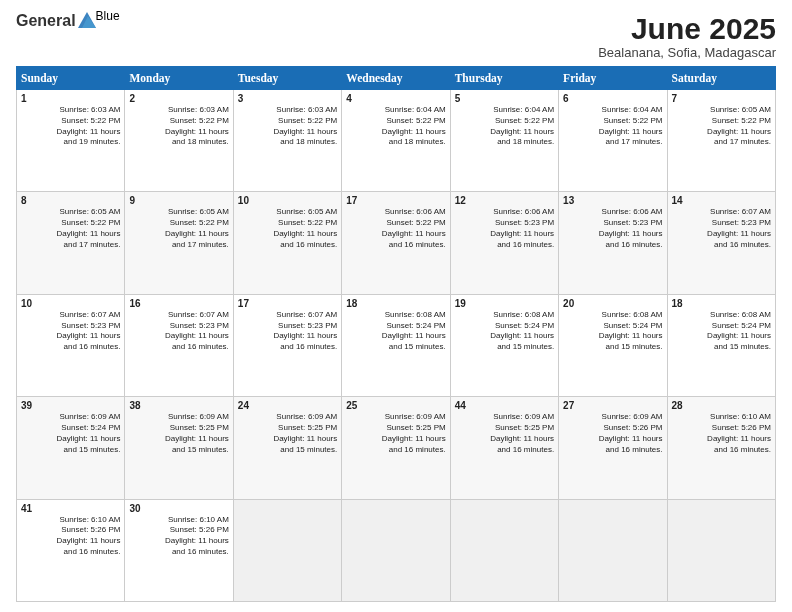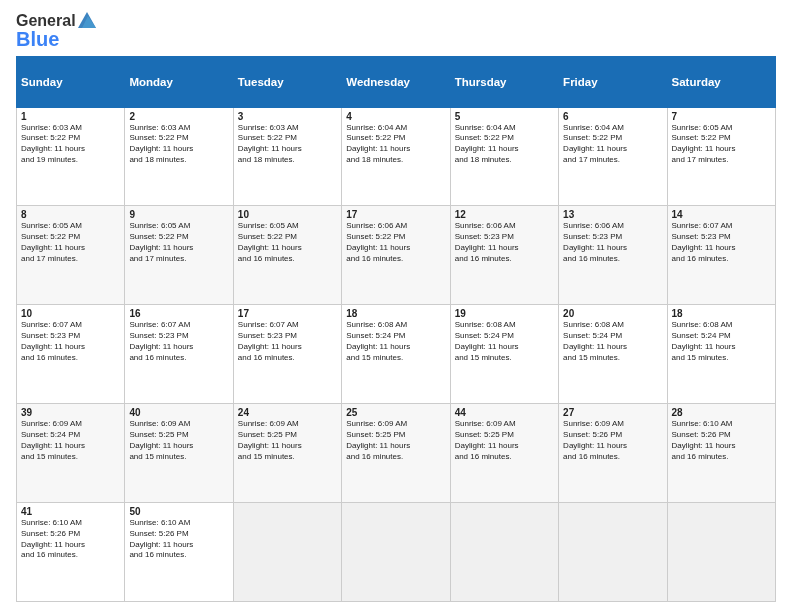--- a/index.html
+++ b/index.html
@@ -27,23 +27,23 @@
       display: flex;
       align-items: center;
       gap: 2px;
     }
     .logo-text-general {
       font-size: 16px;
       font-weight: bold;
       color: #333;
     }
     .logo-text-blue {
-      font-size: 20px;
-      font-weight: bold;
-      color: #3b82f6;
+      font-size: 12px;
+      font-weight: normal;
+      color: #000000;
     }
     .title-block {
       text-align: right;
     }
     .title-main {
       font-size: 30px;
       font-weight: bold;
       color: #222;
       line-height: 1.1;
     }
@@ -56,23 +56,24 @@
       border: 1px solid #ccc;
       border-collapse: collapse;
       width: 100%;
       table-layout: fixed;
     }
     .calendar thead tr th {
       background-color: #1a6db5;
       color: #fff;
       font-size: 11.5px;
       font-weight: bold;
-      padding: 19px 4px;
+      padding: 5px 4px;
       border: 1px solid #1a6db5;
       text-align: left;
+      font-family: Liberation Serif, serif;
     }
     .calendar tbody tr td {
       border: 1px solid #ccc;
       vertical-align: top;
       padding: 3px 4px;
       font-size: 8.5px;
       color: #222;
       background: #fff;
       height: 85px;
     }
@@ -82,41 +83,46 @@
     .day-num {
       font-size: 10px;
       font-weight: bold;
       display: block;
       margin-bottom: 1px;
     }
     .day-info {
       font-size: 8px;
       line-height: 1.35;
       color: #222;
+      text-align: right;
     }
     .empty {
       background: #f0f0f0 !important;
     }
   </style>
 </head>
 <body>
 
 <div class="page">
   <div class="header">
     <div class="logo">
-      <div style="display:flex;flex-direction:column;line-height:1.1;">
+      <div style="display:flex;flex-direction:row;line-height:1.1;">
         <div style="display:flex;align-items:center;">
           <span class="logo-text-general">General</span>
           <svg width="18" height="16" viewBox="0 0 18 16" style="margin-left:2px;margin-top:-2px;">
             <polygon points="0,16 9,0 18,16" fill="#1a6db5" opacity="0.85"></polygon>
             <polygon points="4,16 10,4 18,16" fill="#4a9fd4" opacity="0.7"></polygon>
           </svg>
         </div>
         <span class="logo-text-blue" style="margin-top:-2px;">Blue</span>
       </div>
+    </div>
+    <div class="title-block">
+      <div class="title-main">June 2025</div>
+      <div class="title-sub">Bealanana, Sofia, Madagascar</div>
     </div>
   </div>
 
   <table class="calendar">
     <thead>
       <tr>
       <th>Sunday</th>
           <th>Monday</th>
           <th>Tuesday</th>
           <th>Wednesday</th>
@@ -281,21 +287,21 @@
         </tr>
         <tr>
           <td>
             <span class="day-num">39</span>
             <div class="day-info" style="white-space: pre-line;">Sunrise: 6:09 AM
 Sunset: 5:24 PM
 Daylight: 11 hours
 and 15 minutes.</div>
           </td>
           <td>
-            <span class="day-num">40</span>
+            <span class="day-num">38</span>
             <div class="day-info" style="white-space: pre-line;">Sunrise: 6:09 AM
 Sunset: 5:25 PM
 Daylight: 11 hours
 and 15 minutes.</div>
           </td>
           <td>
             <span class="day-num">24</span>
             <div class="day-info" style="white-space: pre-line;">Sunrise: 6:09 AM
 Sunset: 5:25 PM
 Daylight: 11 hours
@@ -332,21 +338,21 @@
         </tr>
         <tr>
           <td>
             <span class="day-num">41</span>
             <div class="day-info" style="white-space: pre-line;">Sunrise: 6:10 AM
 Sunset: 5:26 PM
 Daylight: 11 hours
 and 16 minutes.</div>
           </td>
           <td>
-            <span class="day-num">50</span>
+            <span class="day-num">30</span>
             <div class="day-info" style="white-space: pre-line;">Sunrise: 6:10 AM
 Sunset: 5:26 PM
 Daylight: 11 hours
 and 16 minutes.</div>
           </td>
           <td class="empty"></td>
           <td class="empty"></td>
           <td class="empty"></td>
           <td class="empty"></td>
           <td class="empty"></td>

